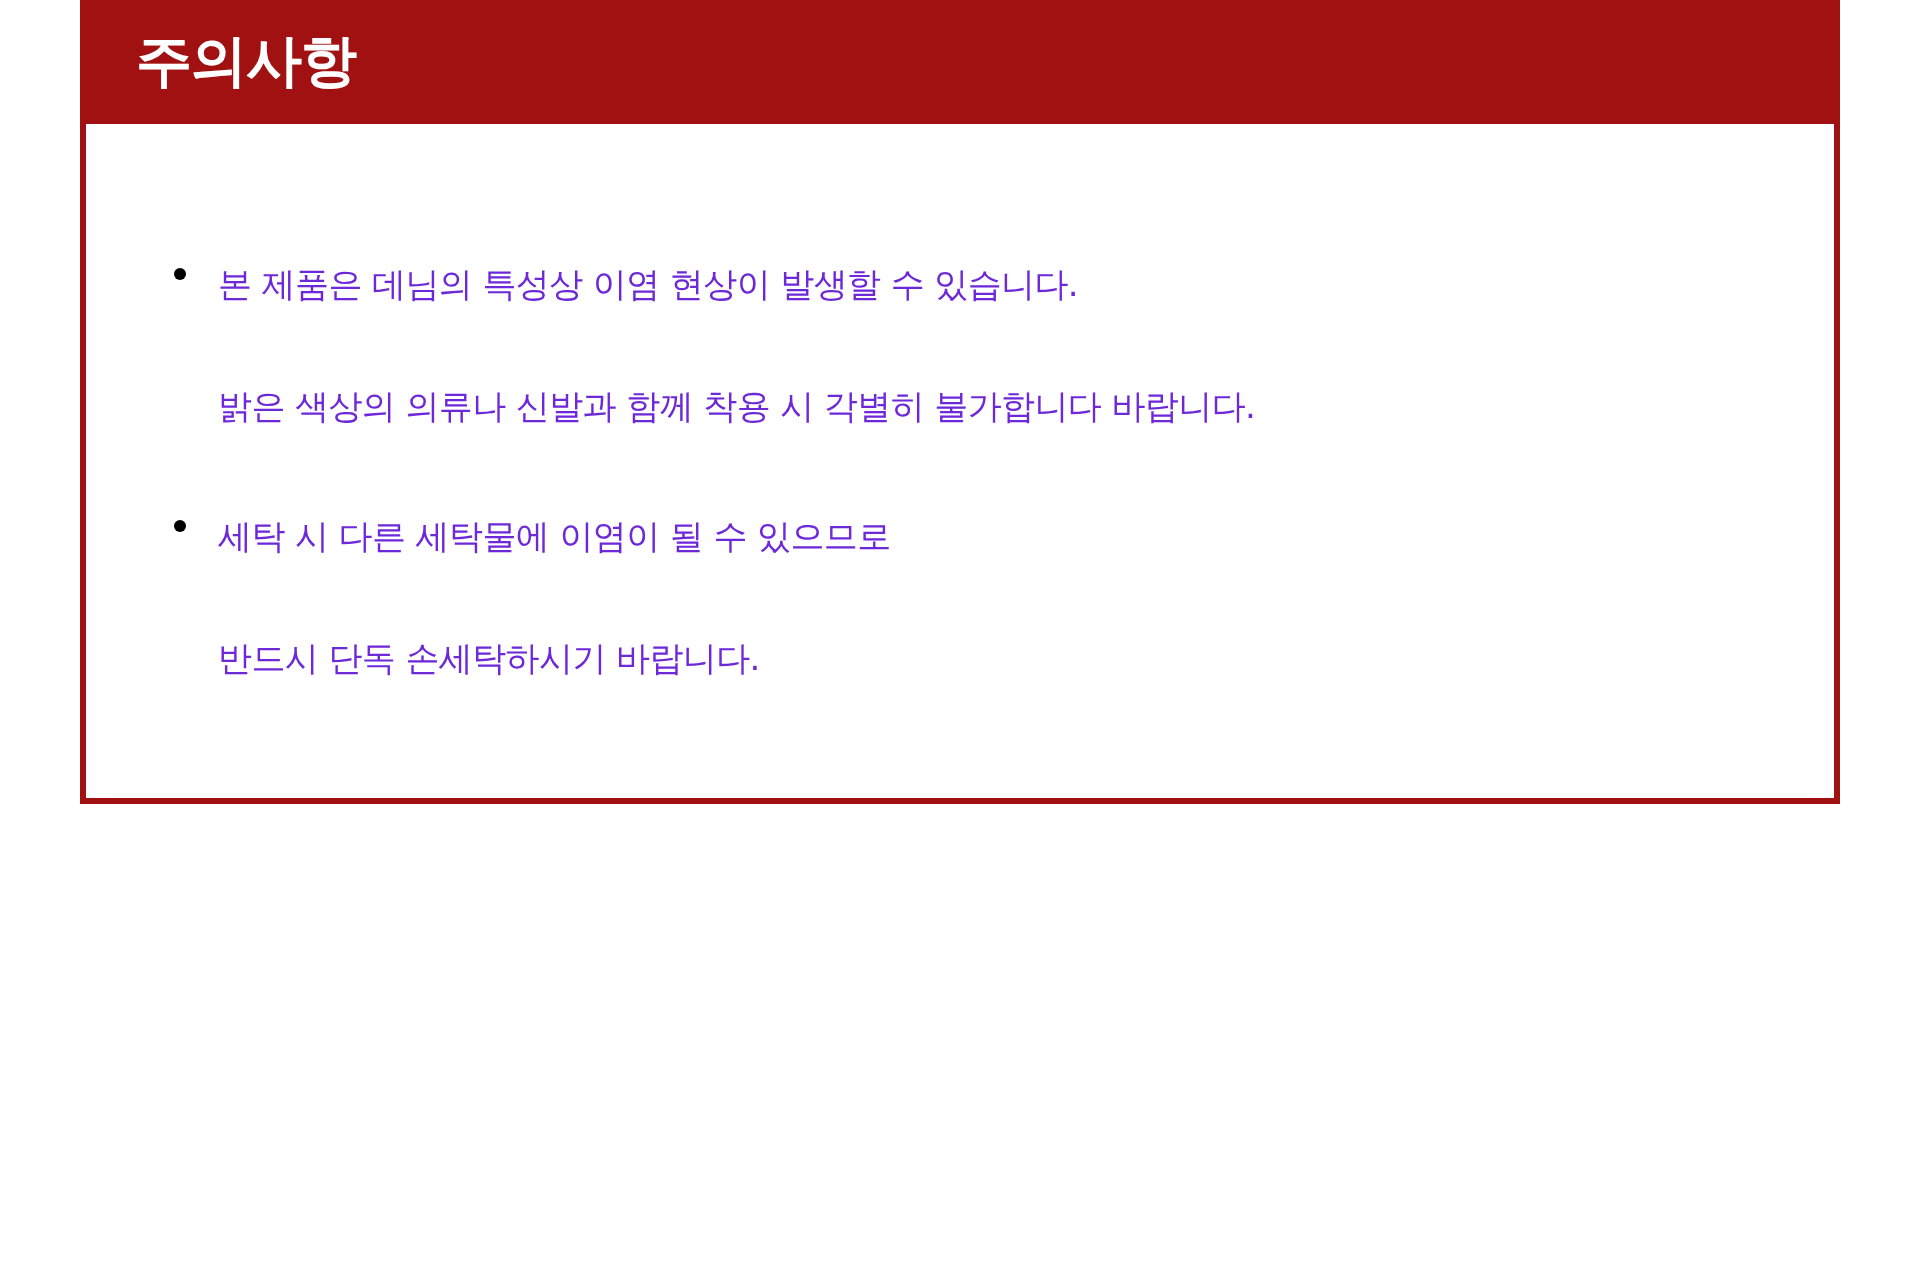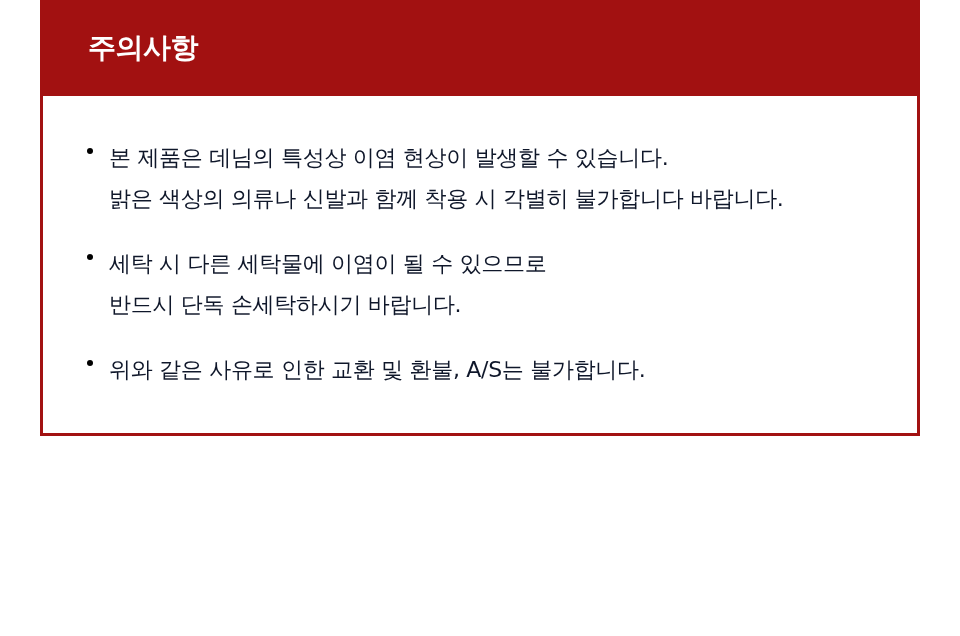--- a/index.html
+++ b/index.html
@@ -19,25 +19,25 @@
   .notice-card {
     position: absolute;
     left: 40px;
     top: 0px;
     width: 880px;
     box-sizing: border-box;
   }
 
   .notice-header {
     background: #a21111;
-    height: 96px;
+    height: 62px;
     box-sizing: border-box;
     display: flex;
     align-items: center;
-    padding-left: 48px;
+    padding-left: 28px;
   }
 
   .notice-title {
     color: #ffffff;
     font-size: 28px;
     font-weight: bold;
     letter-spacing: -0.5px;
     line-height: 1;
   }
 
@@ -70,25 +70,26 @@
     position: absolute;
     left: 2px;
     top: 11px;
     width: 6px;
     height: 6px;
     border-radius: 50%;
     background: #000000;
   }
 
   .bullet-line {
-    font-size: 22px;
+    font-size: 17px;
     line-height: 41px;
-    color: #0f172a;
+    color: #6d28d9;
     letter-spacing: -0.3px;
     white-space: nowrap;
+    margin-top: 20px;
   }
 </style>
 </head>
 <body>
 
 <div class="notice-card">
 
   <div class="notice-header">
     <div class="notice-title">주의사항</div>
   </div>
@@ -101,21 +102,17 @@
         <div class="bullet-line">본 제품은 데님의 특성상 이염 현상이 발생할 수 있습니다.</div>
         <div class="bullet-line">밝은 색상의 의류나 신발과 함께 착용 시 각별히 불가합니다 바랍니다.</div>
       </li>
 
       <li class="bullet-item">
         <span class="bullet-dot"></span>
         <div class="bullet-line">세탁 시 다른 세탁물에 이염이 될 수 있으므로</div>
         <div class="bullet-line">반드시 단독 손세탁하시기 바랍니다.</div>
       </li>
 
-      <li class="bullet-item">
-        <span class="bullet-dot"></span>
-        <div class="bullet-line">위와 같은 사유로 인한 교환 및 환불, A/S는 불가합니다.</div>
-      </li>
 
     </ul>
   </div>
 
 </div>
 
 </body></html>

